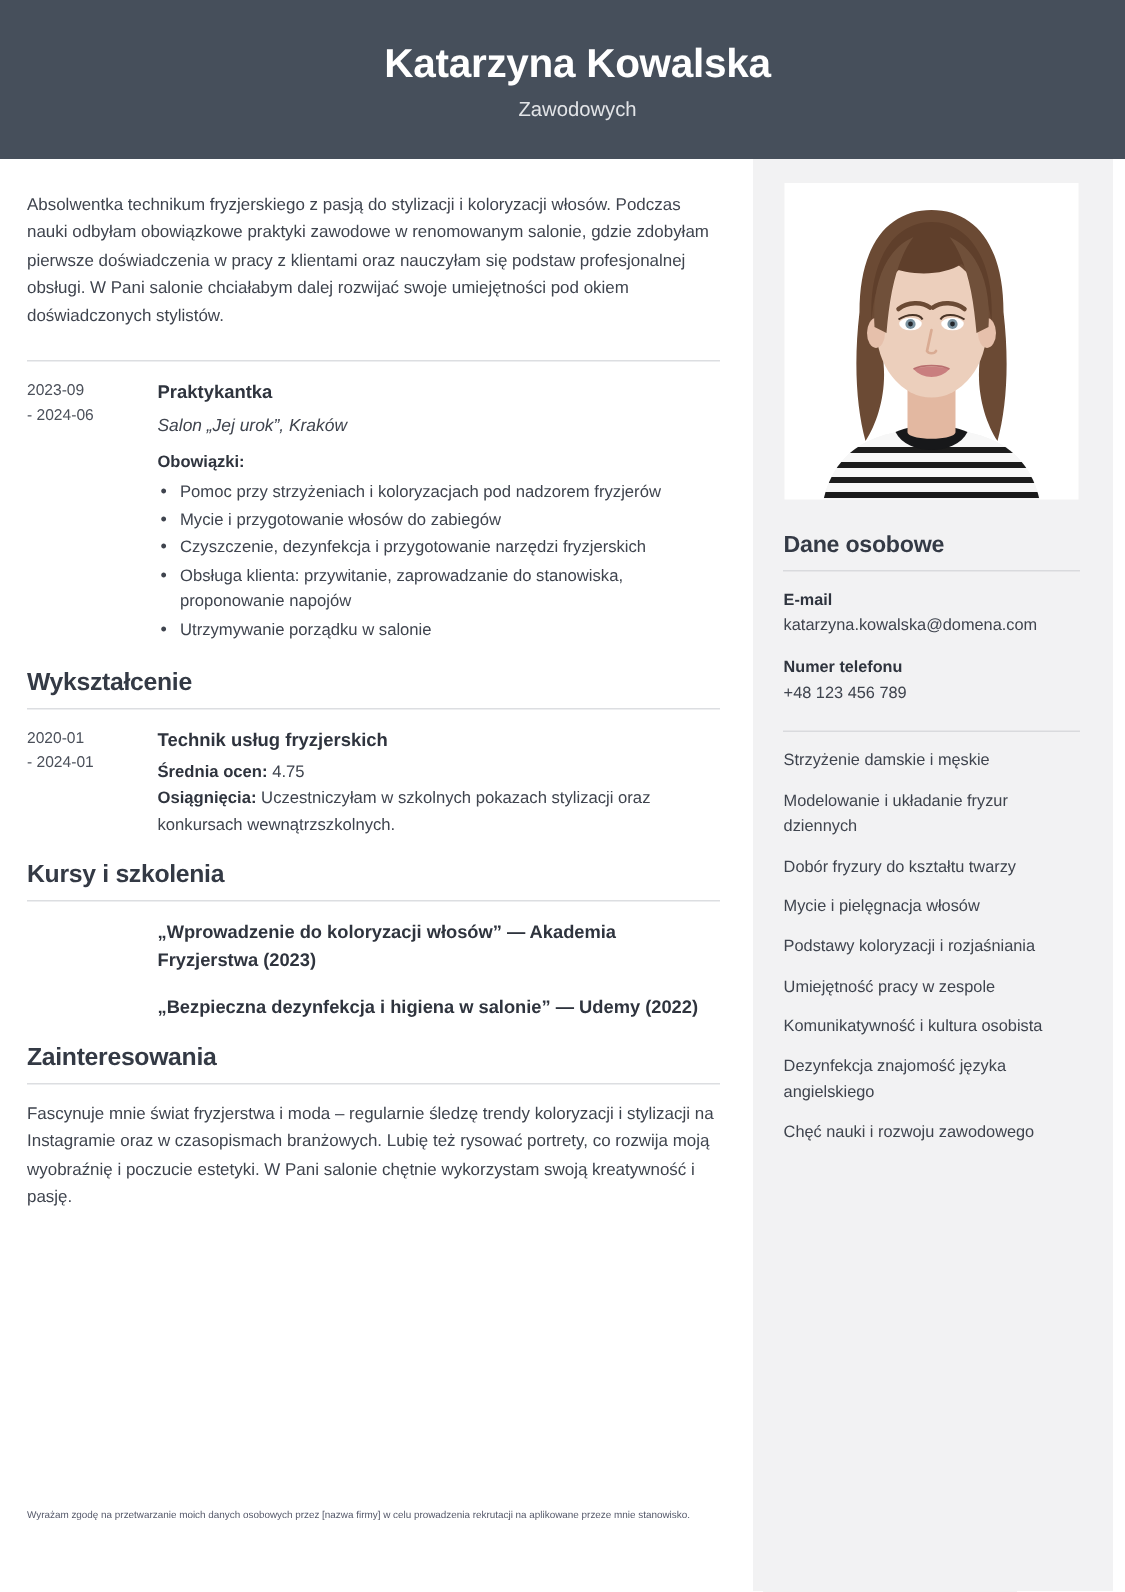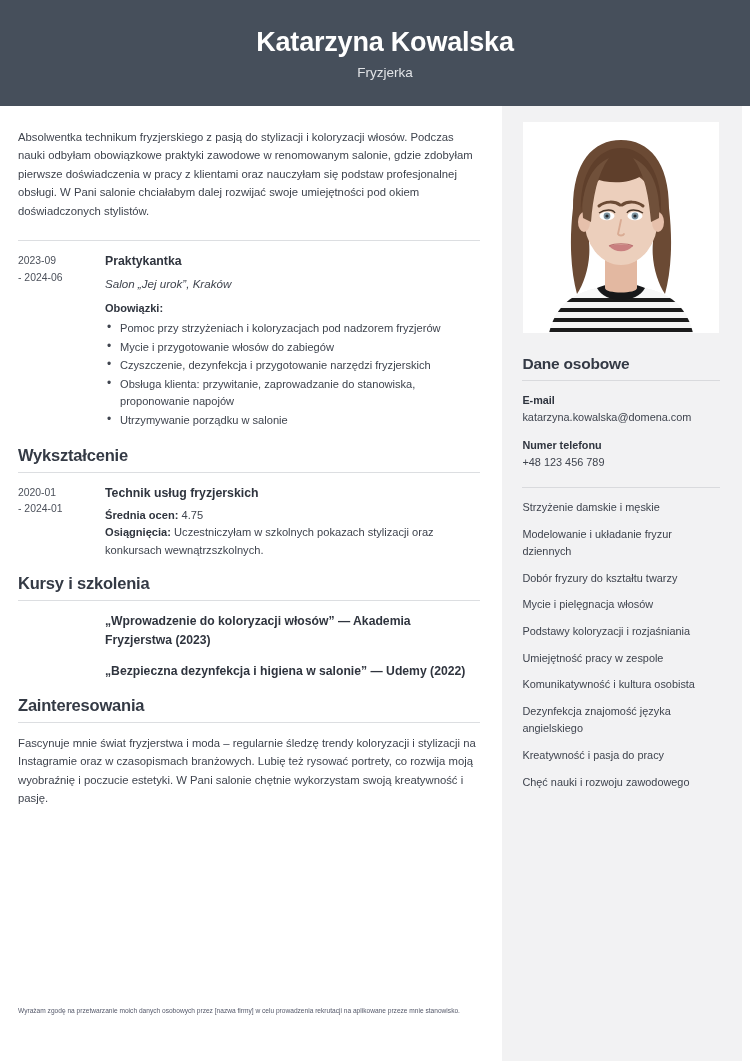--- a/index.html
+++ b/index.html
@@ -219,21 +219,21 @@
     margin-bottom: 9px;
   }
 </style>
 </head>
 <body>
 
 <div class="page">
 
   <div class="header">
     <div class="header-name">Katarzyna Kowalska</div>
-    <div class="header-role">Fryzjerka</div>
+    <div class="header-role">Zawodowych</div>
   </div>
 
   <div class="body-wrap">
 
     <div class="main-col">
 
       <div class="summary">Absolwentka technikum fryzjerskiego z pasją do stylizacji i koloryzacji włosów. Podczas nauki odbyłam obowiązkowe praktyki zawodowe w renomowanym salonie, gdzie zdobyłam pierwsze doświadczenia w pracy z klientami oraz nauczyłam się podstaw profesjonalnej obsługi. W Pani salonie chciałabym dalej rozwijać swoje umiejętności pod okiem doświadczonych stylistów.</div>
 
       <div class="section">
         <div class="section-rule"></div>
@@ -376,19 +376,18 @@
         <div class="side-rule"></div>
 
         <div class="skill-item">Strzyżenie damskie i męskie</div>
         <div class="skill-item">Modelowanie i układanie fryzur dziennych</div>
         <div class="skill-item">Dobór fryzury do kształtu twarzy</div>
         <div class="skill-item">Mycie i pielęgnacja włosów</div>
         <div class="skill-item">Podstawy koloryzacji i rozjaśniania</div>
         <div class="skill-item">Umiejętność pracy w zespole</div>
         <div class="skill-item">Komunikatywność i kultura osobista</div>
         <div class="skill-item">Dezynfekcja znajomość języka angielskiego</div>
-        <div class="skill-item">Kreatywność i pasja do pracy</div>
         <div class="skill-item">Chęć nauki i rozwoju zawodowego</div>
       </div>
 
     </div>
   </div>
 </div>
 
 </body></html>

